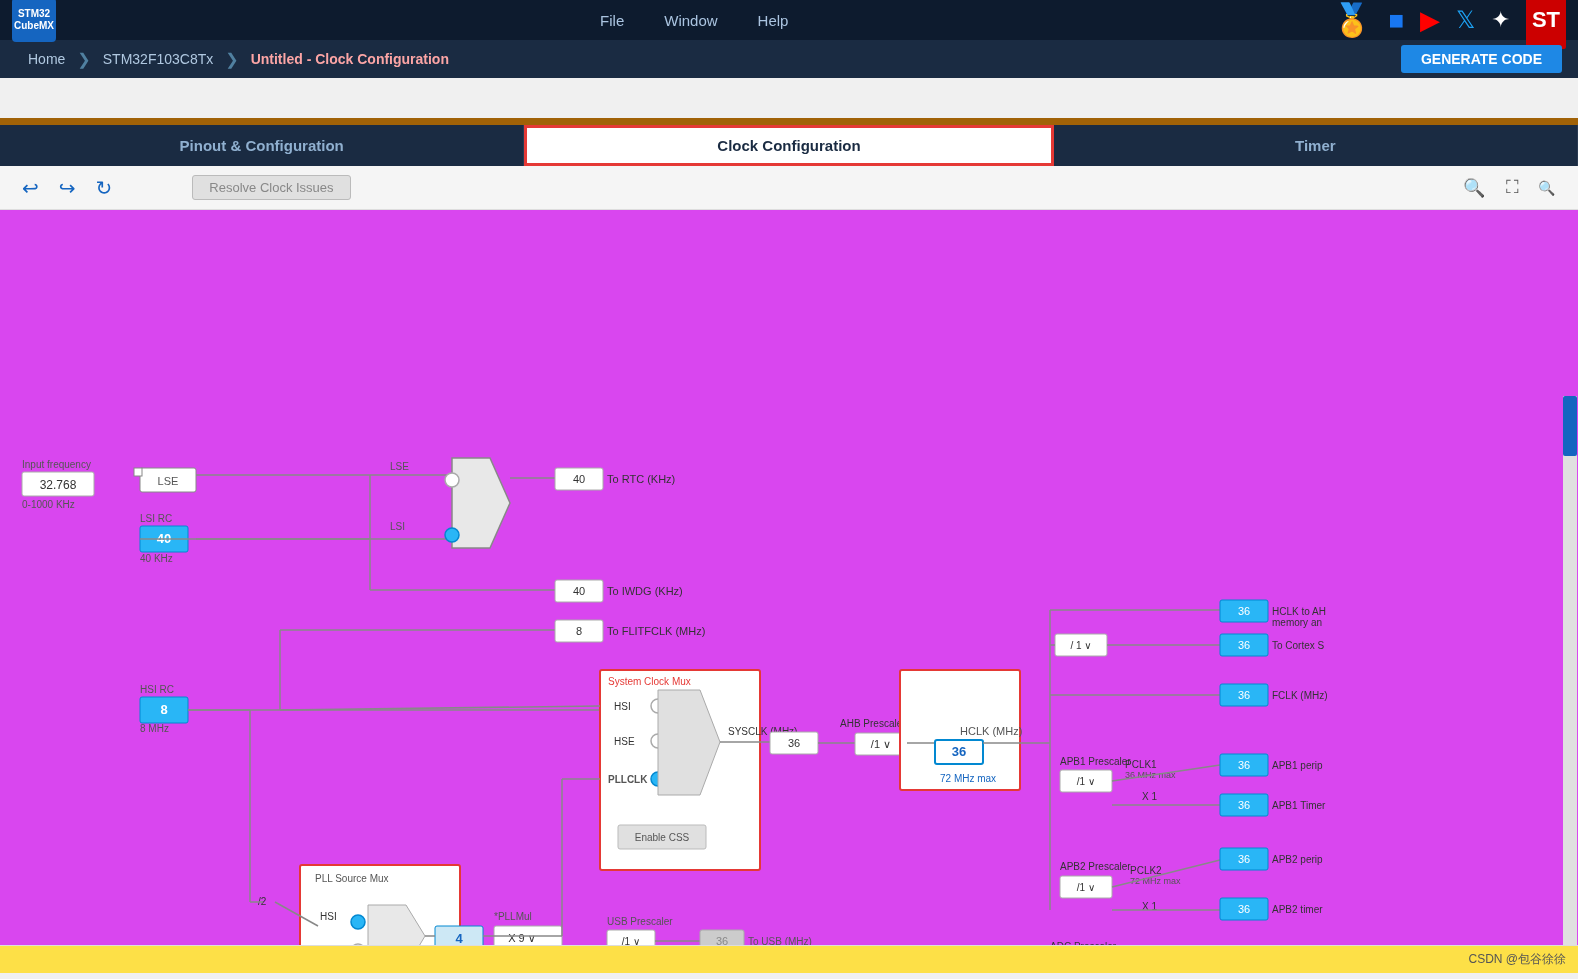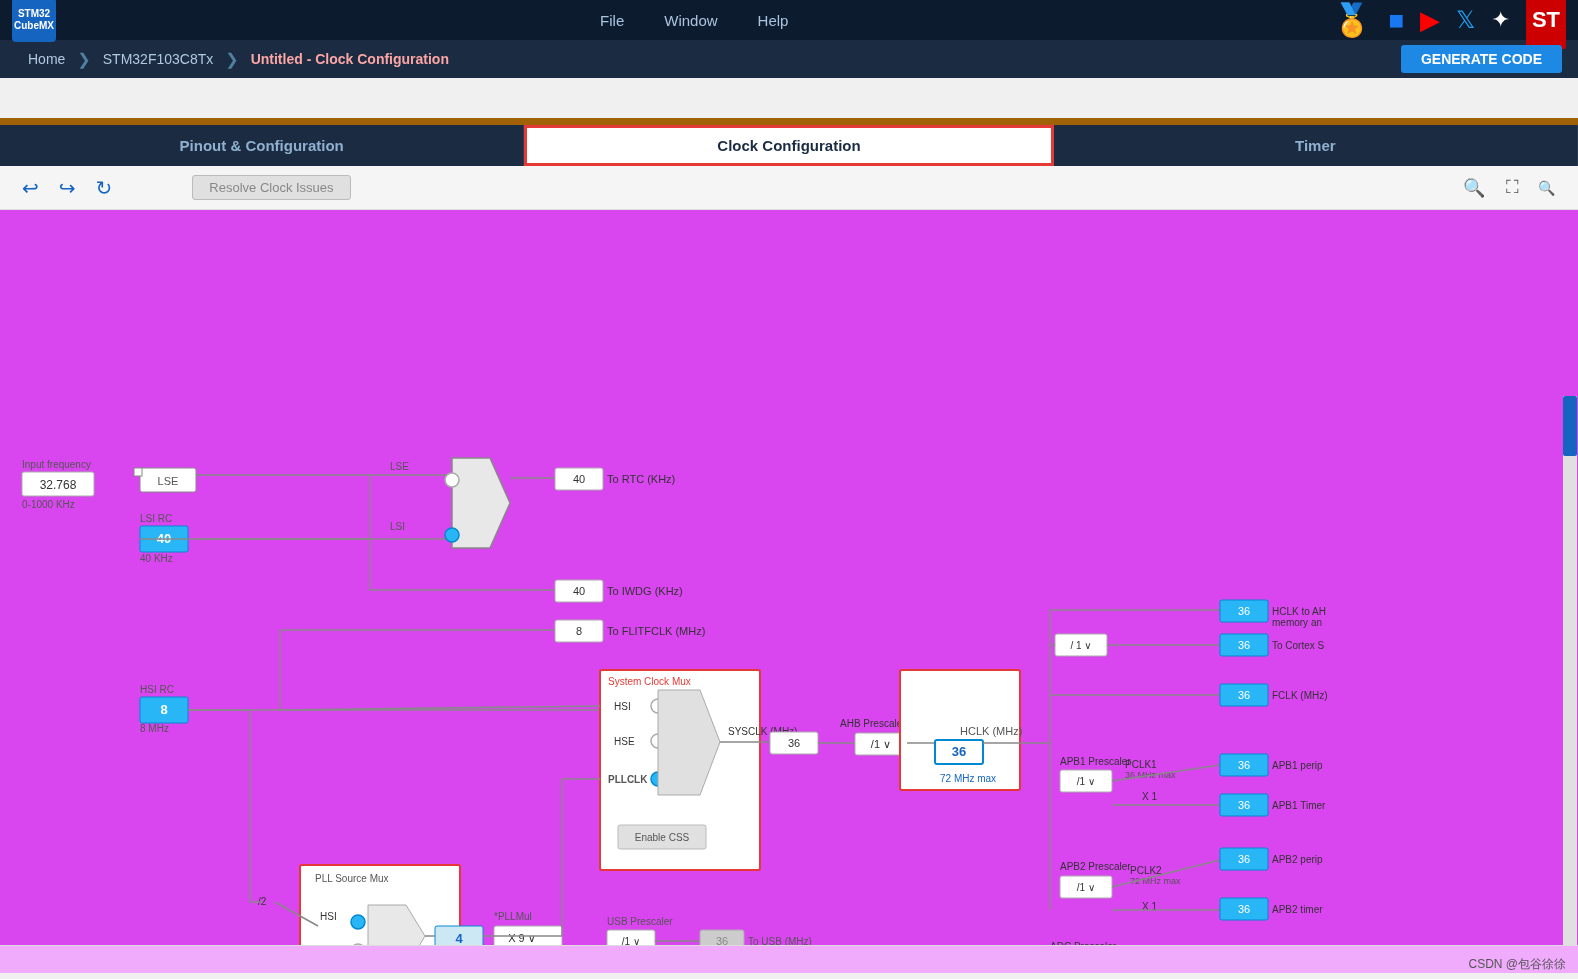--- a/index.html
+++ b/index.html
@@ -100,25 +100,25 @@
       width: 100%;
       height: calc(979px - 56px - 38px - 48px - 44px - 28px);
       overflow: hidden;
     }
 
     
     .diagram-svg { position: absolute; top: 0; left: 0; width: 100%; height: 100%; }
 
     
     .status-bar {
-      background: #f0abfc;
+      background: #fde047;
       border-top: 1px solid #ddd;
       height: 28px;
       display: flex;
-      align-items: flex-end;
+      align-items: center;
       padding: 0 12px;
       font-size: 12px;
       color: #555;
       justify-content: flex-end;
     }
   </style>
 </head>
 <body>
 
 <div class="top-bar">

